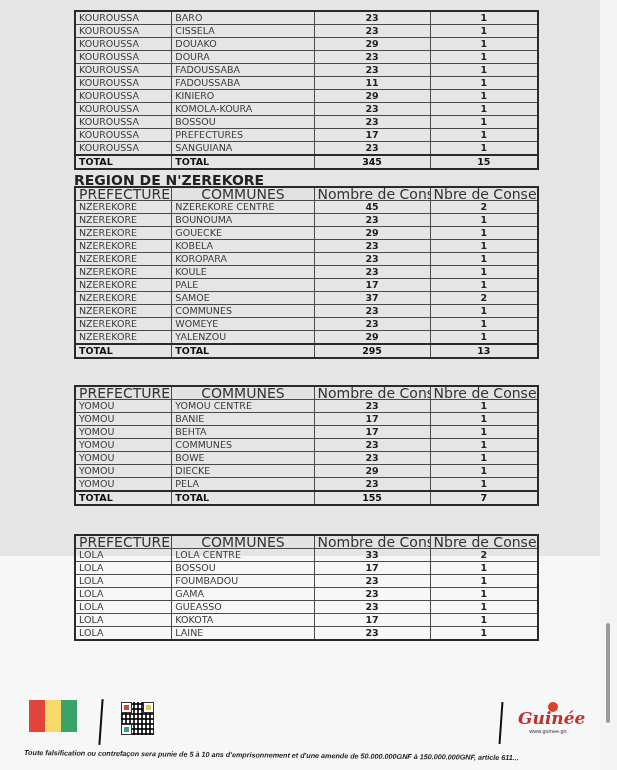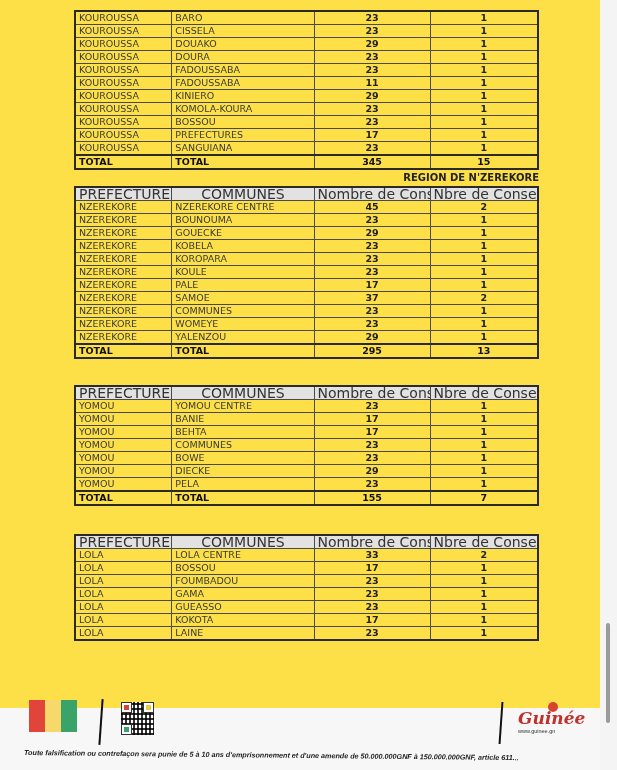--- a/index.html
+++ b/index.html
@@ -1,45 +1,45 @@
 <!DOCTYPE html>
 <html><head>
 <meta charset="utf-8">
 <style>
   html, body { margin:0; padding:0; }
   body { width:617px; height:770px; background:#f7f7f7; overflow:hidden; position:relative; font-family:"DejaVu Sans", sans-serif; }
-  .page { position:absolute; left:0; top:0; width:600px; height:708px; background:#fde047; }
+  .page { position:absolute; left:0; top:0; width:600px; height:556px; background:#e5e5e5; }
   .scrollbar { position:absolute; right:0; top:0; width:17px; height:770px; background:#f4f4f4; }
   .scroll-thumb { position:absolute; left:6px; top:623px; width:4px; height:100px; background:#9a9a9a; border-radius:2px; }
 
   table.grid { position:absolute; left:74px; width:465px; border-collapse:collapse; table-layout:fixed; font-size:9.5px; color:#3a3a3a; }
   table.grid td, table.grid th { border:1px solid #4a4a4a; padding:0 3px; height:12px; line-height:12px; white-space:nowrap; overflow:hidden; }
   table.grid { border:2px solid #2a2a2a; }
   col.c1 { width:96px; } col.c2 { width:141px; } col.c3 { width:115px; } col.c4 { width:107px; }
   td.num { text-align:center; font-weight:bold; color:#222; }
   td.txt { font-weight:normal; }
   tr.total td { font-weight:bold; color:#111; border-top:2px solid #2a2a2a;margin-left:38px; }
   th { background:#e2e2e2; font-weight:normal; color:#333; font-size:14px; line-height:12px; }
   th.hdr { height:38px; }
   th.wrap { white-space:normal; }
 
-  .region-title { position:absolute; left:74px; width:465px; text-align:right; font-weight:bold; font-size:10px; color:#222; }
+  .region-title { position:absolute; left:74px; width:465px; text-align:left; font-weight:bold; font-size:14px; color:#222; }
 
   .footer-flag { position:absolute; left:29px; top:700px; width:48px; height:32px; display:flex; }
   .footer-flag span { flex:1; }
   .divider { position:absolute; width:2px; background:#111; transform:rotate(4deg); }
   .qr { position:absolute; left:121px; top:702px; width:33px; height:33px;
         background:
           repeating-linear-gradient(90deg, #333 0 2px, #fff 2px 4px),
           repeating-linear-gradient(0deg, #333 0 2px, #fff 2px 5px);
         background-blend-mode:multiply; }
   .qr .sq { position:absolute; width:9px; height:9px; border:1.5px solid #333; background:#fff; }
   .qr .sq i { position:absolute; left:2px; top:2px; width:5px; height:5px; display:block; }
   .addr { position:absolute; left:160px; top:705px; width:330px; text-align:center; font-family:"Liberation Sans", sans-serif; font-size:10.5px; color:#222; line-height:13px; }
-  .logo { position:absolute; left:518px; top:708px; width:60px; }
+  .logo { position:absolute; left:518px; top:708px; width:60px; text-align:center; }
   .logo-word { font-family:"DejaVu Serif", serif; font-style:italic; font-weight:bold; font-size:17px; color:#c0302c; line-height:20px; }
   .logo-url { font-family:"Liberation Sans", sans-serif; font-size:5.5px; color:#333; }
   .logo-dot { position:absolute; left:30px; top:-6px; width:10px; height:10px; border-radius:50%; background:#d8432e; }
   .legal { position:absolute; left:24px; top:748px; width:600px; font-family:"Liberation Sans", sans-serif; font-weight:bold; font-style:italic; font-size:7.2px; color:#222; transform:rotate(0.6deg); transform-origin:left; white-space:nowrap; }
 </style>
 </head>
 <body>
 
 <div class="page">
 

